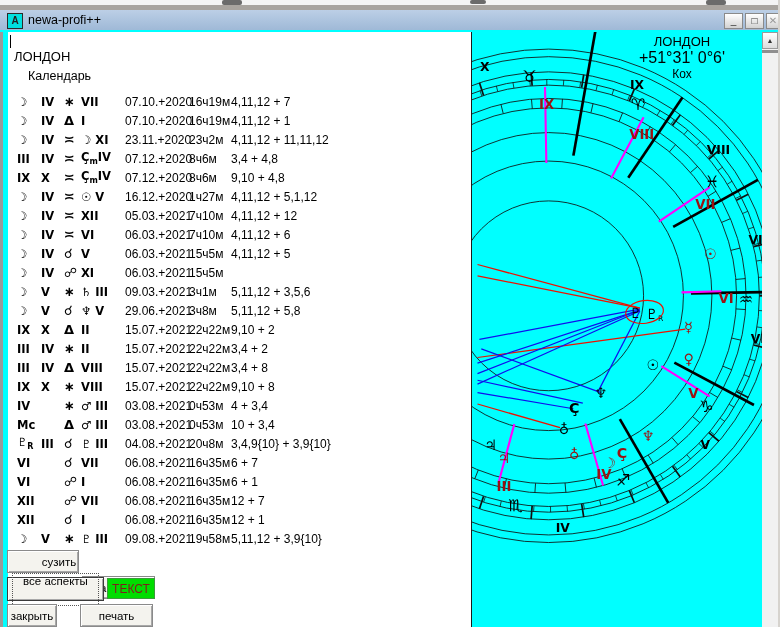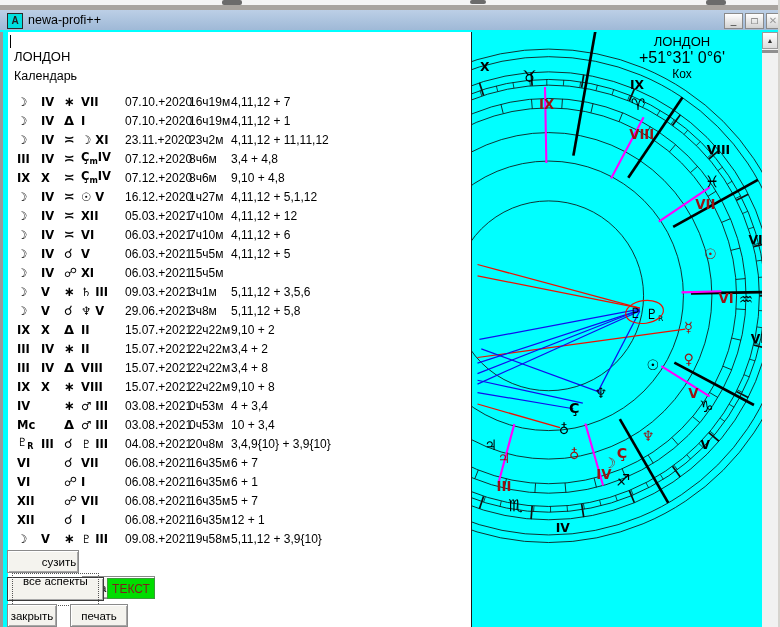--- a/index.html
+++ b/index.html
@@ -18,21 +18,21 @@
   .winbtn{position:absolute;top:3px;width:19px;height:16px;background:linear-gradient(#ffffff,#d2d2d2);
           border:1px solid #8a8a8a;text-align:center;font-size:10px;line-height:14px;color:#333;box-sizing:border-box;}
   .winbtn.min{left:724px;} .winbtn.max{left:745px;} .winbtn.cls{left:766px;width:14px;color:#999;}
   
   .cyan-top{position:absolute;left:0;top:30px;width:780px;height:2px;background:#00ffff;}
   .cyan-left{position:absolute;left:0;top:32px;width:3px;height:595px;background:#9a9a9a;}
   .cyan-left2{position:absolute;left:3px;top:32px;width:5px;height:595px;background:#00ffff;}
   .text-panel{position:absolute;left:8px;top:32px;width:463px;height:595px;background:#ffffff;}
   .caret{position:absolute;left:2px;top:3px;width:1px;height:13px;background:#000;}
   .hdr-city{position:absolute;left:6px;top:17px;font-size:13px;color:#000;}
-  .hdr-cal{position:absolute;left:6px;top:37px;font-size:12.5px;color:#000;}
+  .hdr-cal{position:absolute;left:20px;top:37px;font-size:12.5px;color:#000;}
   .rows{position:absolute;left:0px;top:60px;width:463px;}
   .arow{display:grid;grid-template-columns:24px 23px 17px 44px 64px 42px auto;
         height:19px;align-items:center;padding-left:9px;font-size:12px;color:#000;}
   .arow .g{font-family:"DejaVu Sans",sans-serif;font-weight:bold;font-size:11.5px;}
   .arow .asp{font-family:"DejaVu Sans",sans-serif;font-weight:bold;font-size:13px;}
   .arow sub{font-size:8px;}
   
   .btn{position:absolute;background:#f4f3ee;border:1px solid #8a8a8a;
        box-shadow:inset 1px 1px 0 #ffffff, inset -1px -1px 0 #a8a8a8;
        font-size:11.5px;color:#000;display:flex;align-items:center;justify-content:center;box-sizing:border-box;}
@@ -268,21 +268,21 @@
           <span>16ч35м</span>
           <span>6 + 1</span>
         </div>
         <div class="arow">
           <span class="g">XII</span>
           <span class="g"></span>
           <span class="asp">☍</span>
           <span class="g">VII</span>
           <span>06.08.+2021</span>
           <span>16ч35м</span>
-          <span>5 + 7</span>
+          <span>12 + 7</span>
         </div>
         <div class="arow">
           <span class="g">XII</span>
           <span class="g"></span>
           <span class="asp">☌</span>
           <span class="g">I</span>
           <span>06.08.+2021</span>
           <span>16ч35м</span>
           <span>12 + 1</span>
         </div>
@@ -306,21 +306,21 @@
     </div>
   <div class="btn default" style="left:7px;top:577px;width:97px;height:24px;">
       <span class="focus-rect">все аспекты</span>
     </div>
   <div class="btn-green" style="left:107px;top:578px;width:48px;height:21px;">
       <span>ТЕКСТ</span>
     </div>
   <div class="btn" style="left:7px;top:604px;width:50px;height:23px;">
       <span>закрыть</span>
     </div>
-  <div class="btn" style="left:70px;top:604px;width:58px;height:23px;">
+  <div class="btn" style="left:80px;top:604px;width:73px;height:23px;">
       <span>печать</span>
     </div>
 
   <div class="divider"></div>
 
   <div class="chart-area">
     <svg id="wheel" width="290" height="595" viewBox="472 32 290 627">
         <circle cx="545" cy="310" r="100" fill="none" stroke="#101010" stroke-width="0.9"></circle>
         <circle cx="545" cy="310" r="142" fill="none" stroke="#101010" stroke-width="0.9"></circle>
         <circle cx="545" cy="310" r="172" fill="none" stroke="#101010" stroke-width="0.9"></circle>

